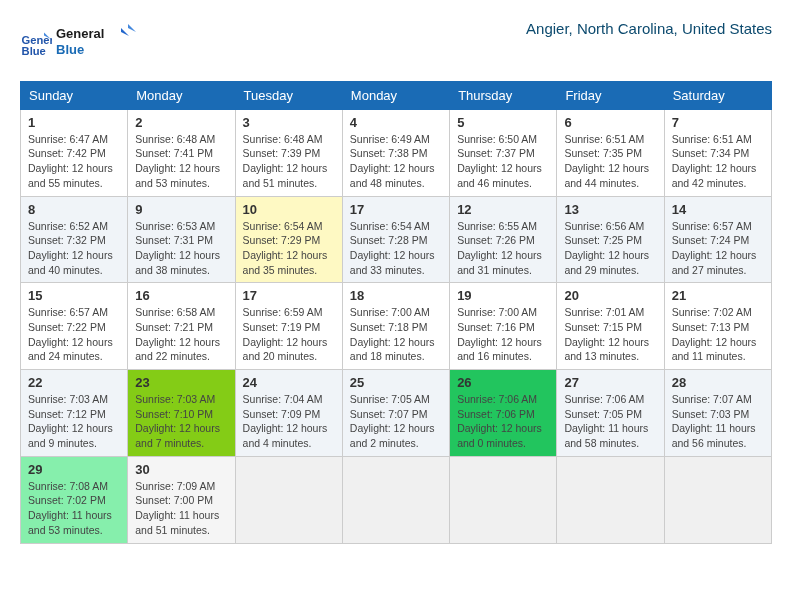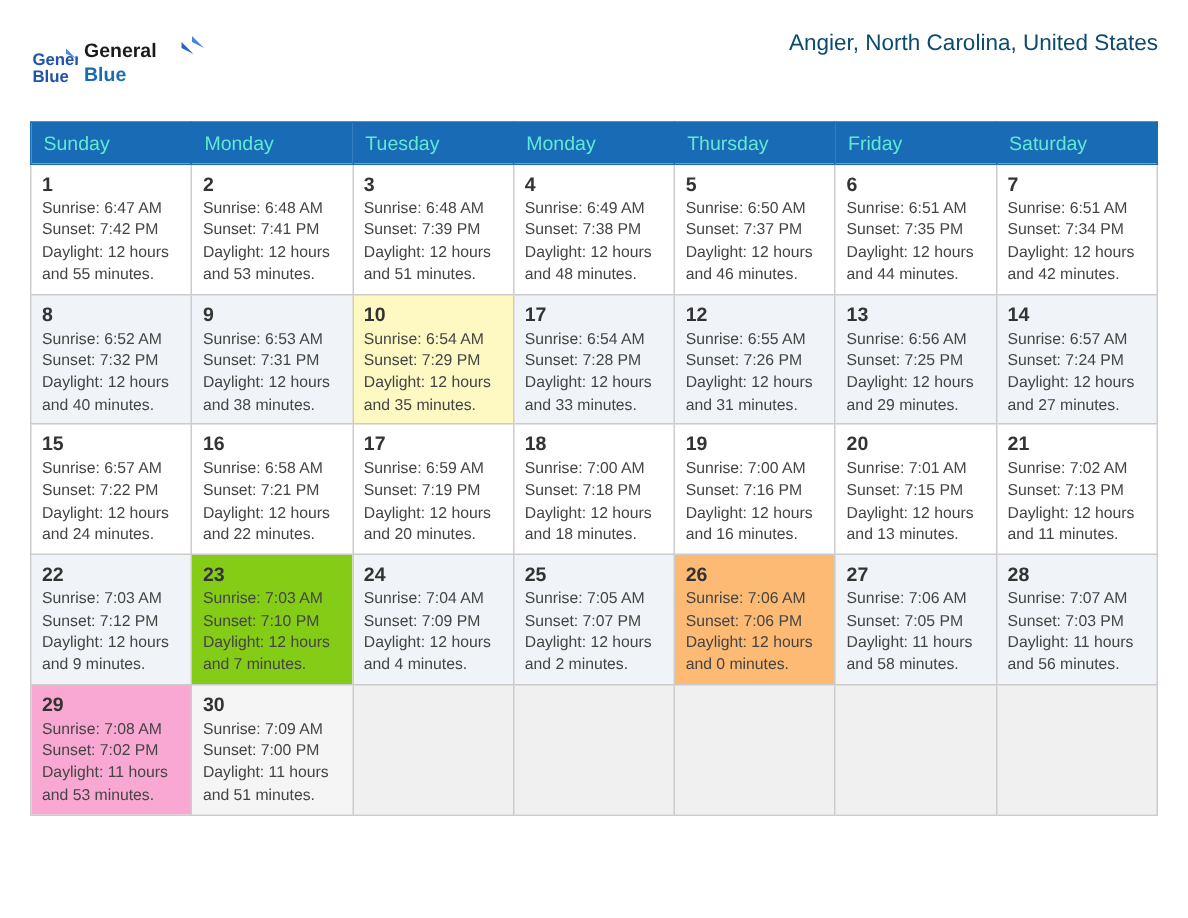--- a/index.html
+++ b/index.html
@@ -43,21 +43,21 @@
       font-size: 15px;
       color: #0c4a6e;
     }
     .calendar-table {
       width: 100%;
       border-collapse: collapse;
       font-size: 11px;
     }
     .calendar-table th {
       background-color: #1a6bb5;
-      color: #5eead4;
+      color: #ffffff;
       text-align: left;
       padding: 6px 8px;
       font-size: 13px;
       font-weight: normal;
       border: 1px solid #1a6bb5;
     }
     .calendar-table td {
       vertical-align: top;
       padding: 5px 7px;
       border: 1px solid #ccc;
@@ -227,35 +227,35 @@
         <span class="day-info">Sunrise: 7:03 AM<br>Sunset: 7:10 PM<br>Daylight: 12 hours and 7 minutes.</span>
       </td>
         <td style="background: rgb(240, 244, 248);">
         <span class="day-number">24</span>
         <span class="day-info">Sunrise: 7:04 AM<br>Sunset: 7:09 PM<br>Daylight: 12 hours and 4 minutes.</span>
       </td>
         <td style="background: rgb(240, 244, 248);">
         <span class="day-number">25</span>
         <span class="day-info">Sunrise: 7:05 AM<br>Sunset: 7:07 PM<br>Daylight: 12 hours and 2 minutes.</span>
       </td>
-        <td style="background: #fdba74;">
+        <td style="background: #22c55e;">
         <span class="day-number">26</span>
         <span class="day-info">Sunrise: 7:06 AM<br>Sunset: 7:06 PM<br>Daylight: 12 hours and 0 minutes.</span>
       </td>
         <td style="background: rgb(240, 244, 248);">
         <span class="day-number">27</span>
         <span class="day-info">Sunrise: 7:06 AM<br>Sunset: 7:05 PM<br>Daylight: 11 hours and 58 minutes.</span>
       </td>
         <td style="background: rgb(240, 244, 248);">
         <span class="day-number">28</span>
         <span class="day-info">Sunrise: 7:07 AM<br>Sunset: 7:03 PM<br>Daylight: 11 hours and 56 minutes.</span>
       </td>
       </tr>
       <tr>
-        <td style="background: #f9a8d4; margin-left: 41px;">
+        <td style="background: #86efac; margin-left: 41px;">
         <span class="day-number">29</span>
         <span class="day-info">Sunrise: 7:08 AM<br>Sunset: 7:02 PM<br>Daylight: 11 hours and 53 minutes.</span>
       </td>
         <td style="background: rgb(245, 245, 245);">
         <span class="day-number">30</span>
         <span class="day-info">Sunrise: 7:09 AM<br>Sunset: 7:00 PM<br>Daylight: 11 hours and 51 minutes.</span>
       </td>
         <td class="empty-cell" style="background: rgb(238, 238, 238);"></td>
         <td class="empty-cell" style="background: rgb(238, 238, 238);"></td>
         <td class="empty-cell" style="background: rgb(238, 238, 238);"></td>

